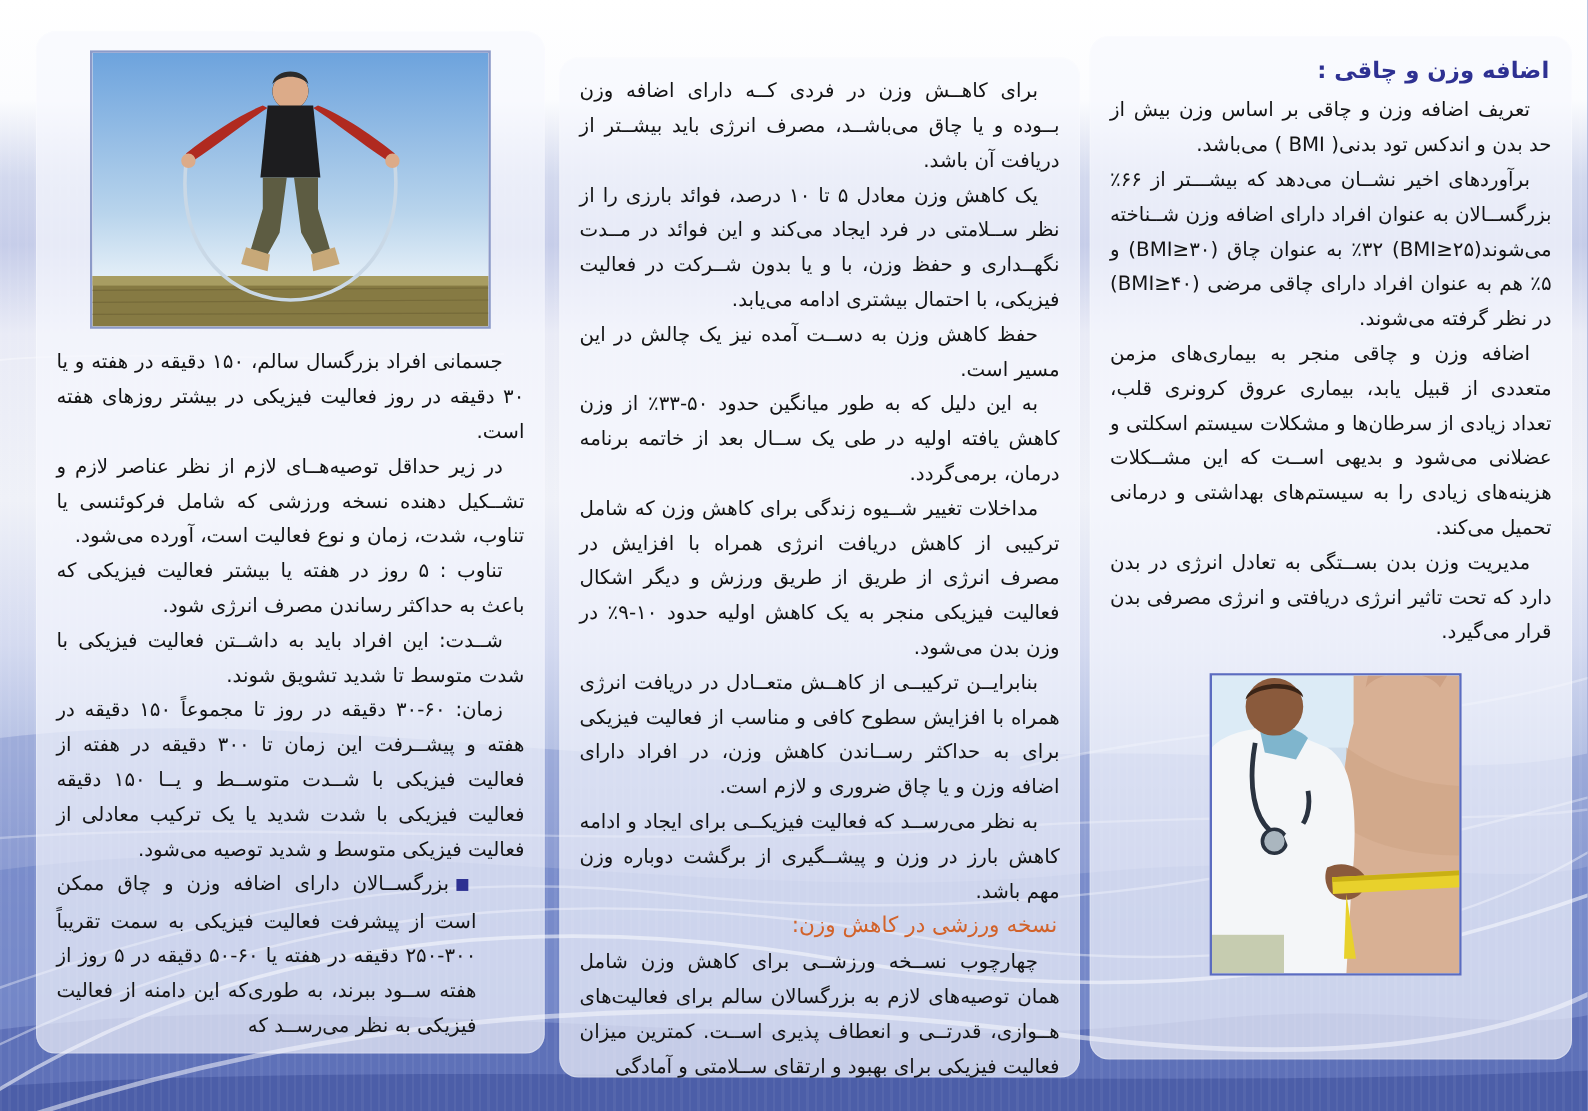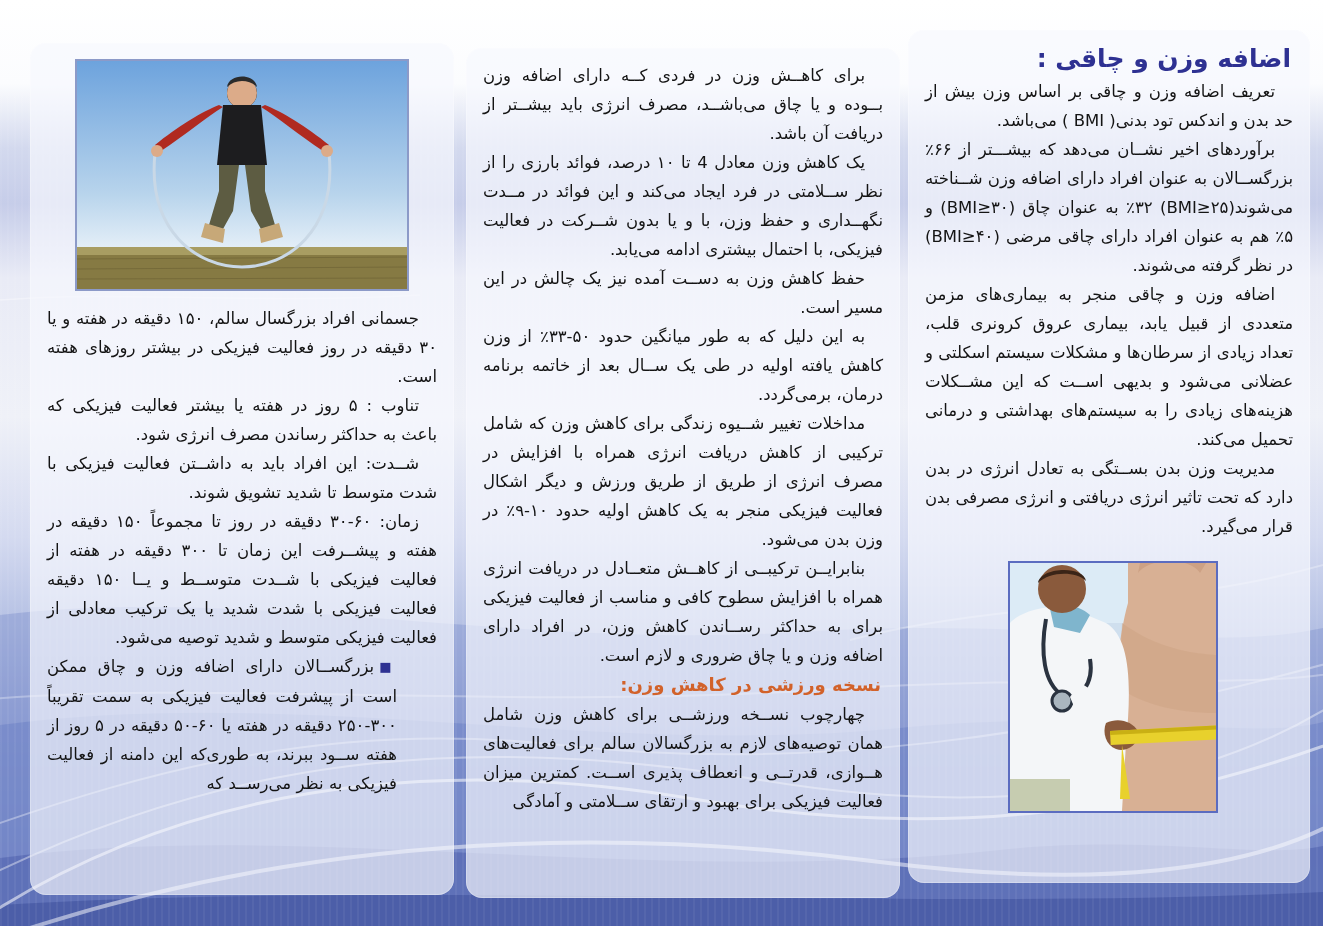--- a/index.html
+++ b/index.html
@@ -7,28 +7,28 @@
         font-family:"DejaVu Sans",sans-serif;direction:rtl;}
   .bg-svg{position:absolute;inset:0;z-index:0;}
   .stripes{position:absolute;inset:0;z-index:1;pointer-events:none;
     background:repeating-linear-gradient(90deg,rgba(255,255,255,0.10) 0 2px,rgba(255,255,255,0) 2px 7px);
     opacity:.5;}
   .panel{position:absolute;z-index:2;border-radius:16px;
     background:rgba(246,248,253,0.68);
     box-shadow:0 0 0 1px rgba(255,255,255,0.25) inset;}
   #panel-right{right:13px;top:30px;width:402px;height:853px;}
   #panel-middle{right:423px;top:48px;width:434px;height:850px;}
-  #panel-left{right:869px;top:43px;width:424px;height:852px;}
+  #panel-left{right:869px;top:26px;width:424px;height:852px;}
   .col-text{padding:13px 17px 10px 17px;}
   .col-text p{margin:0;font-size:16.5px;line-height:29px;color:#141414;
     text-align:justify;text-indent:18px;}
-  h1.blue-head{margin:2px 2px 4px 0;font-size:25px;line-height:28px;
+  h1.blue-head{margin:2px 2px 4px 0;font-size:19px;line-height:28px;
     font-weight:bold;}
   h2.orange-head{margin:0 2px 0 0;font-size:18px;line-height:30px;
-    font-weight:bold;text-indent:0;}
+    font-weight:normal;text-indent:0;}
   .photo-frame{border:2px solid #5b6cc0;background:#fff;}
   #jump-photo{width:330px;height:228px;margin:16px auto 13px auto;display:block;}
   #doctor-photo{width:206px;height:248px;margin:10px 92px 0 auto;display:block;}
   .bullet-para{text-indent:0 !important;margin-right:40px !important;margin-left:4px;}
   .bullet-sq{font-size:13px;position:relative;top:-1px;margin-left:5px;}
 </style>
 </head>
 <body>
 
 <div id="page">
@@ -99,25 +99,26 @@
       <rect x="100" y="168" width="106" height="14" fill="#e8d12c" transform="rotate(-3 100 168)"></rect>
       <rect x="100" y="168" width="106" height="4" fill="#c9b014" transform="rotate(-3 100 168)"></rect>
       <path d="M112,182 L120,236 L110,236 Z" fill="#e8d12c"></path>
       <rect x="0" y="216" width="60" height="32" fill="#c6ccb0"></rect>
     </svg>
   </div>
 
   <div class="panel" id="panel-middle">
     <div class="col-text">
       <p>برای کاهــش وزن در فردی کــه دارای اضافه وزن بــوده و یا چاق  می‌باشــد، مصرف انرژی باید بیشــتر از دریافت آن باشد.</p>
-      <p>یک کاهش وزن معادل 4 تا ۱۰ درصد، فوائد بارزی را از نظر ســلامتی در فرد ایجاد می‌کند و این فوائد در مــدت نگهــداری و حفظ وزن، با و یا بدون شــرکت در فعالیت فیزیکی، با احتمال بیشتری ادامه می‌یابد.</p>
+      <p>یک کاهش وزن معادل ۵ تا ۱۰ درصد، فوائد بارزی را از نظر ســلامتی در فرد ایجاد می‌کند و این فوائد در مــدت نگهــداری و حفظ وزن، با و یا بدون شــرکت در فعالیت فیزیکی، با احتمال بیشتری ادامه می‌یابد.</p>
       <p>حفظ کاهش وزن به دســت آمده نیز یک چالش در این مسیر است.</p>
       <p>به این دلیل که به طور میانگین حدود ۵۰-۳۳٪ از وزن کاهش یافته اولیه در طی یک ســال بعد از خاتمه برنامه درمان، برمی‌گردد.</p>
       <p>مداخلات تغییر شــیوه زندگی برای کاهش وزن که شامل ترکیبی از کاهش دریافت انرژی همراه با افزایش در مصرف انرژی از طریق از طریق ورزش و دیگر اشکال فعالیت فیزیکی منجر به یک کاهش اولیه حدود ۱۰-۹٪ در وزن بدن می‌شود.</p>
       <p>بنابرایــن ترکیبــی از کاهــش متعــادل در دریافت انرژی همراه با افزایش سطوح کافی و مناسب از فعالیت فیزیکی برای به حداکثر رســاندن کاهش وزن، در افراد دارای اضافه وزن و یا چاق ضروری و لازم است.</p>
+      <p>به نظر می‌رســد که فعالیت فیزیکــی برای ایجاد و ادامه کاهش بارز در وزن و پیشــگیری از برگشت دوباره وزن مهم باشد.</p>
       <h2 class="orange-head" id="sub-heading" style="color: rgb(210, 98, 42);">نسخه ورزشی در کاهش وزن:</h2>
       <p>چهارچوب نســخه ورزشــی برای کاهش وزن شامل همان توصیه‌های لازم به بزرگسالان سالم برای فعالیت‌های هــوازی، قدرتــی و انعطاف پذیری اســت. کمترین میزان فعالیت فیزیکی برای بهبود و ارتقای ســلامتی و آمادگی</p>
     </div>
   </div>
 
   <div class="panel" id="panel-left">
 
     <svg id="jump-photo" class="photo-frame" width="330" height="228" viewBox="0 0 330 228" style="border-color:#8c9ac8;">
       <defs>
         <linearGradient id="sky" x1="0" y1="0" x2="0" y2="1">
@@ -145,20 +146,21 @@
       <path d="M184,46 C200,56 222,74 246,90 L252,84 C230,66 204,50 188,44 Z" fill="#b02a20"></path>
       <circle cx="80" cy="90" r="6" fill="#dcab89"></circle>
       <circle cx="250" cy="90" r="6" fill="#dcab89"></circle>
       <path d="M142,104 L162,104 L156,150 L146,168 L132,164 L142,130 Z" fill="#5d5c42"></path>
       <path d="M188,104 L168,104 L174,150 L184,168 L198,164 L188,130 Z" fill="#5d5c42"></path>
       <path d="M128,162 L148,168 L146,182 L124,176 Z" fill="#c7a878"></path>
       <path d="M202,162 L182,168 L184,182 L206,176 Z" fill="#c7a878"></path>
     </svg>
     <div class="col-text" style="padding-top:0;">
       <p>جسمانی افراد بزرگسال سالم، ۱۵۰ دقیقه در هفته و یا ۳۰ دقیقه در روز فعالیت فیزیکی در بیشتر روزهای هفته است.</p>
+      <p>در زیر حداقل توصیه‌هــای لازم از نظر عناصر لازم و تشــکیل دهنده نسخه ورزشی که شامل فرکوئنسی یا تناوب، شدت، زمان و نوع فعالیت است، آورده می‌شود.</p>
       <p>تناوب : ۵ روز در هفته یا بیشتر فعالیت فیزیکی که باعث به حداکثر رساندن مصرف انرژی شود.</p>
       <p>شــدت: این افراد باید به داشــتن فعالیت فیزیکی با شدت متوسط تا شدید تشویق شوند.</p>
       <p>زمان: ۶۰-۳۰ دقیقه در روز تا مجموعاً ۱۵۰ دقیقه در هفته  و پیشــرفت این زمان تا ۳۰۰ دقیقه در هفته از فعالیت فیزیکی با شــدت متوســط و یــا ۱۵۰ دقیقه فعالیت فیزیکی با شدت شدید یا یک ترکیب معادلی از فعالیت فیزیکی متوسط و شدید توصیه می‌شود.</p>
       <p class="bullet-para"><span class="bullet-sq" style="color: rgb(46, 49, 146);">■</span><span>بزرگســالان دارای اضافه وزن و چاق ممکن است از پیشرفت فعالیت فیزیکی به سمت تقریباً ۳۰۰-۲۵۰ دقیقه در هفته یا ۶۰-۵۰ دقیقه در ۵ روز از هفته ســود ببرند، به طوری‌که این دامنه از فعالیت فیزیکی به نظر می‌رســد که</span></p>
     </div>
   </div>
 
 </div>
 
 </body></html>

